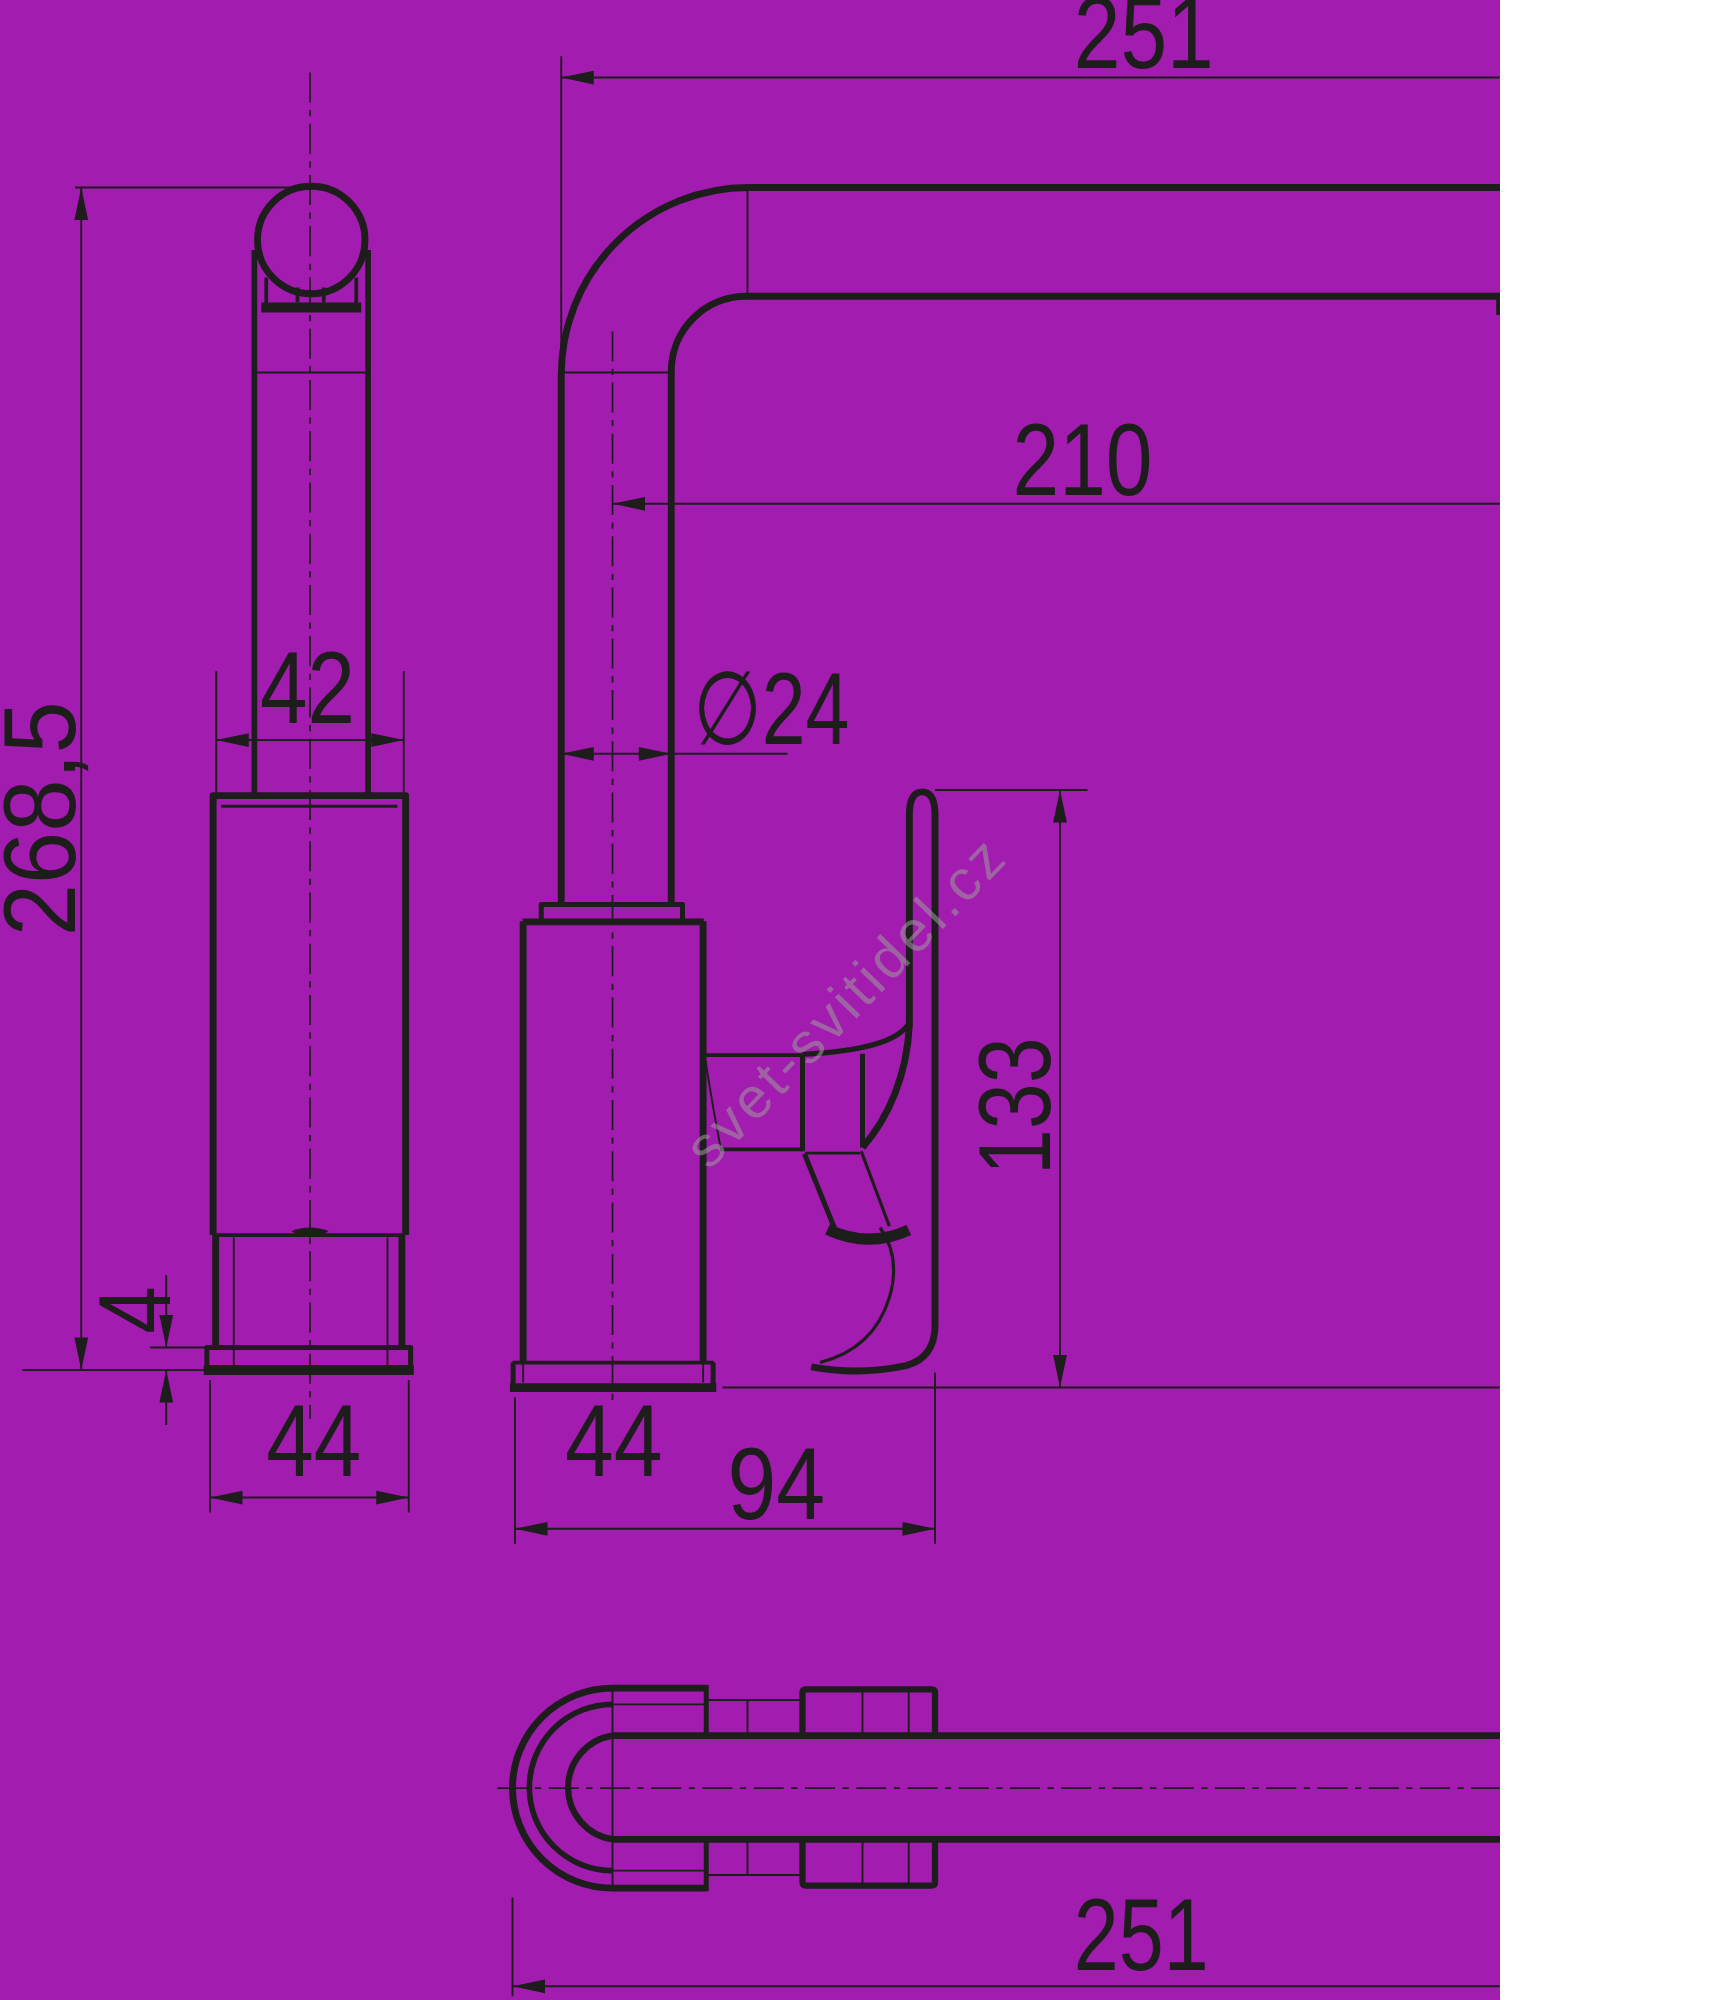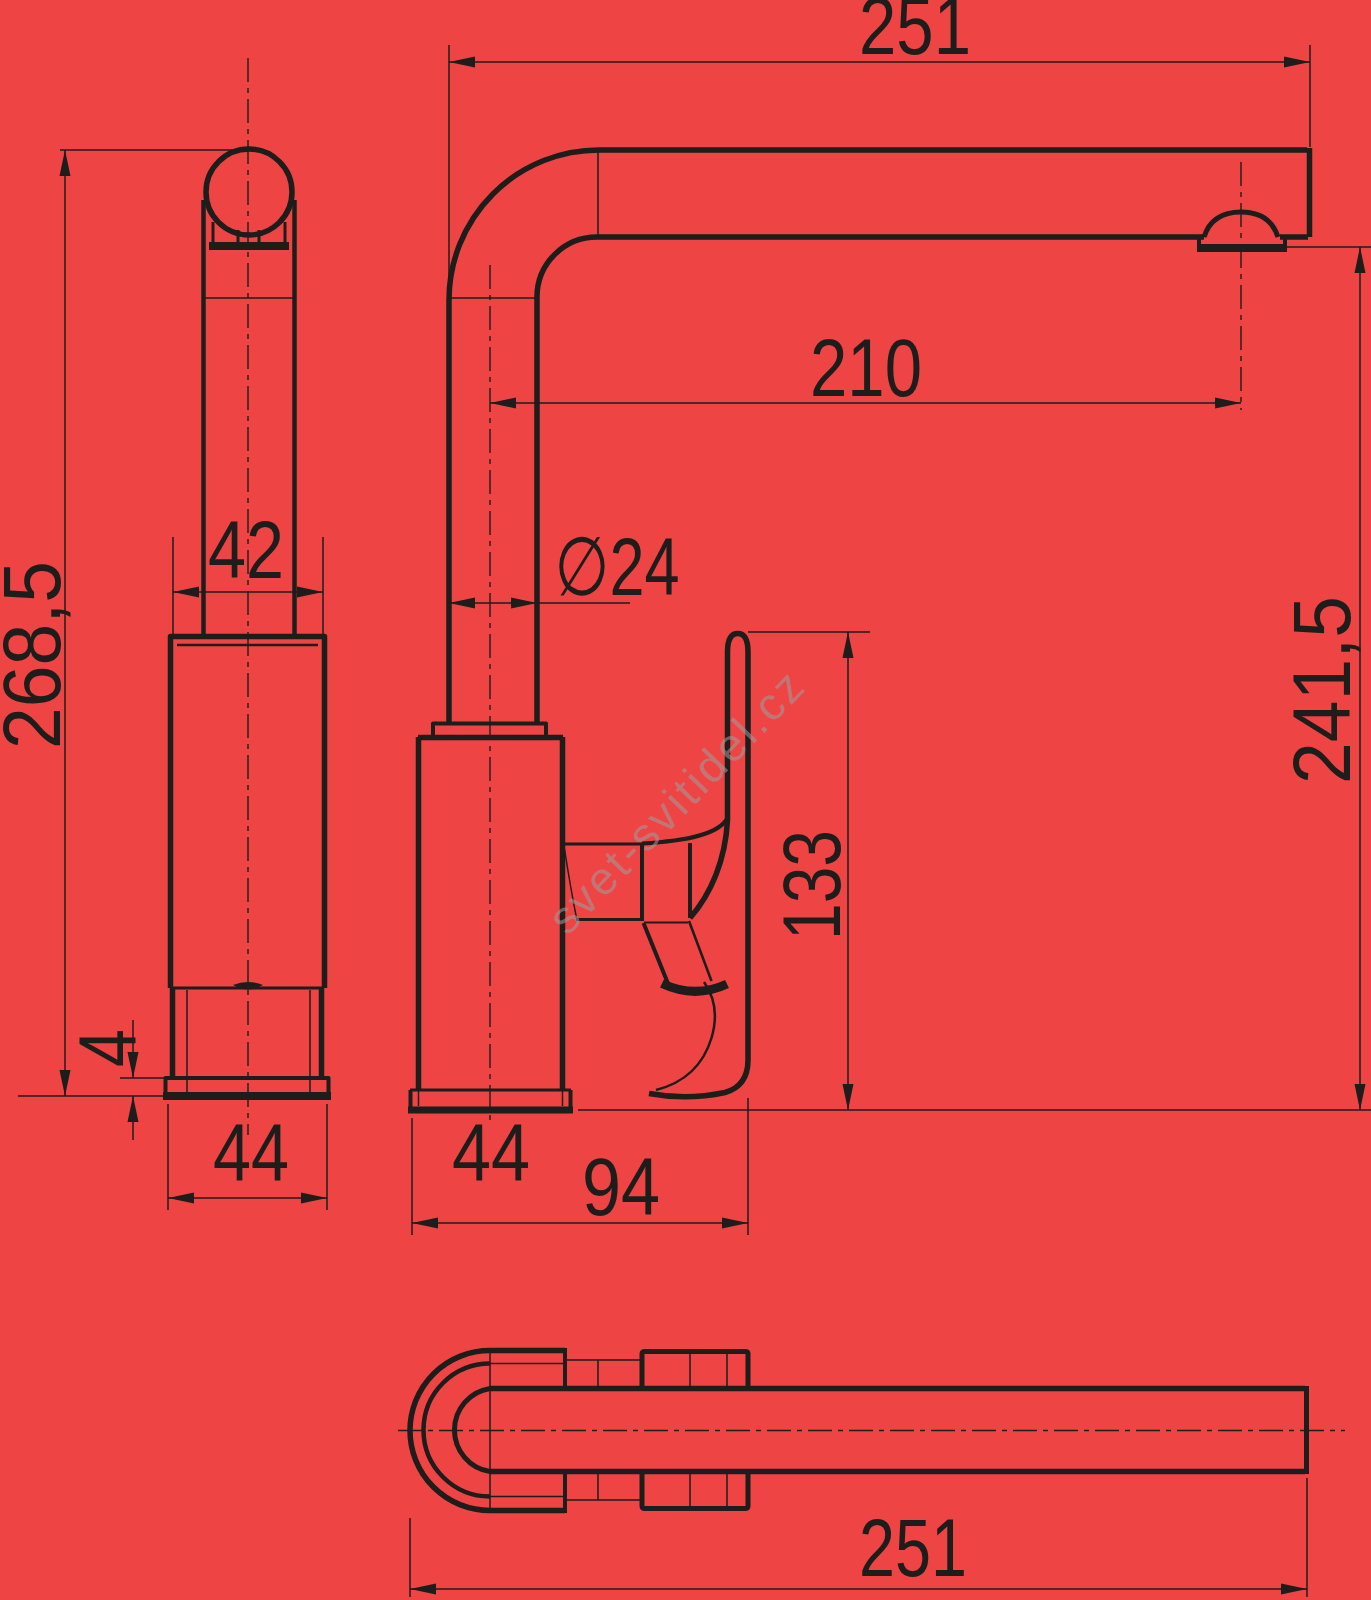--- a/index.html
+++ b/index.html
@@ -1,16 +1,16 @@
 <!DOCTYPE html>
 <html><head>
 <meta charset="utf-8">
 <style>
   html,body{margin:0;padding:0;background:#ffffff;}
-  .page{position:relative;width:1371px;height:1600px;background:#ef4444;overflow:hidden;
+  .page{position:relative;width:1200px;height:1600px;background:#a21caf;overflow:hidden;
         font-family:"Liberation Sans","DejaVu Sans",sans-serif;}
   svg{display:block}
   .outline{stroke:#1d1d1b;fill:none;stroke-linecap:butt;stroke-linejoin:round;}
   .thick{stroke-width:5.5;}
   .med{stroke-width:3;}
   .med2{stroke-width:4;}
   .thin{stroke:#1d1d1b;fill:none;stroke-width:1.5;}
   .cline{stroke:#1d1d1b;fill:none;stroke-width:1.4;stroke-dasharray:24 6 5 6;}
   .arrow{fill:#1d1d1b;stroke:none;}
   .dimtext{fill:#1d1d1b;font-size:82px;}

